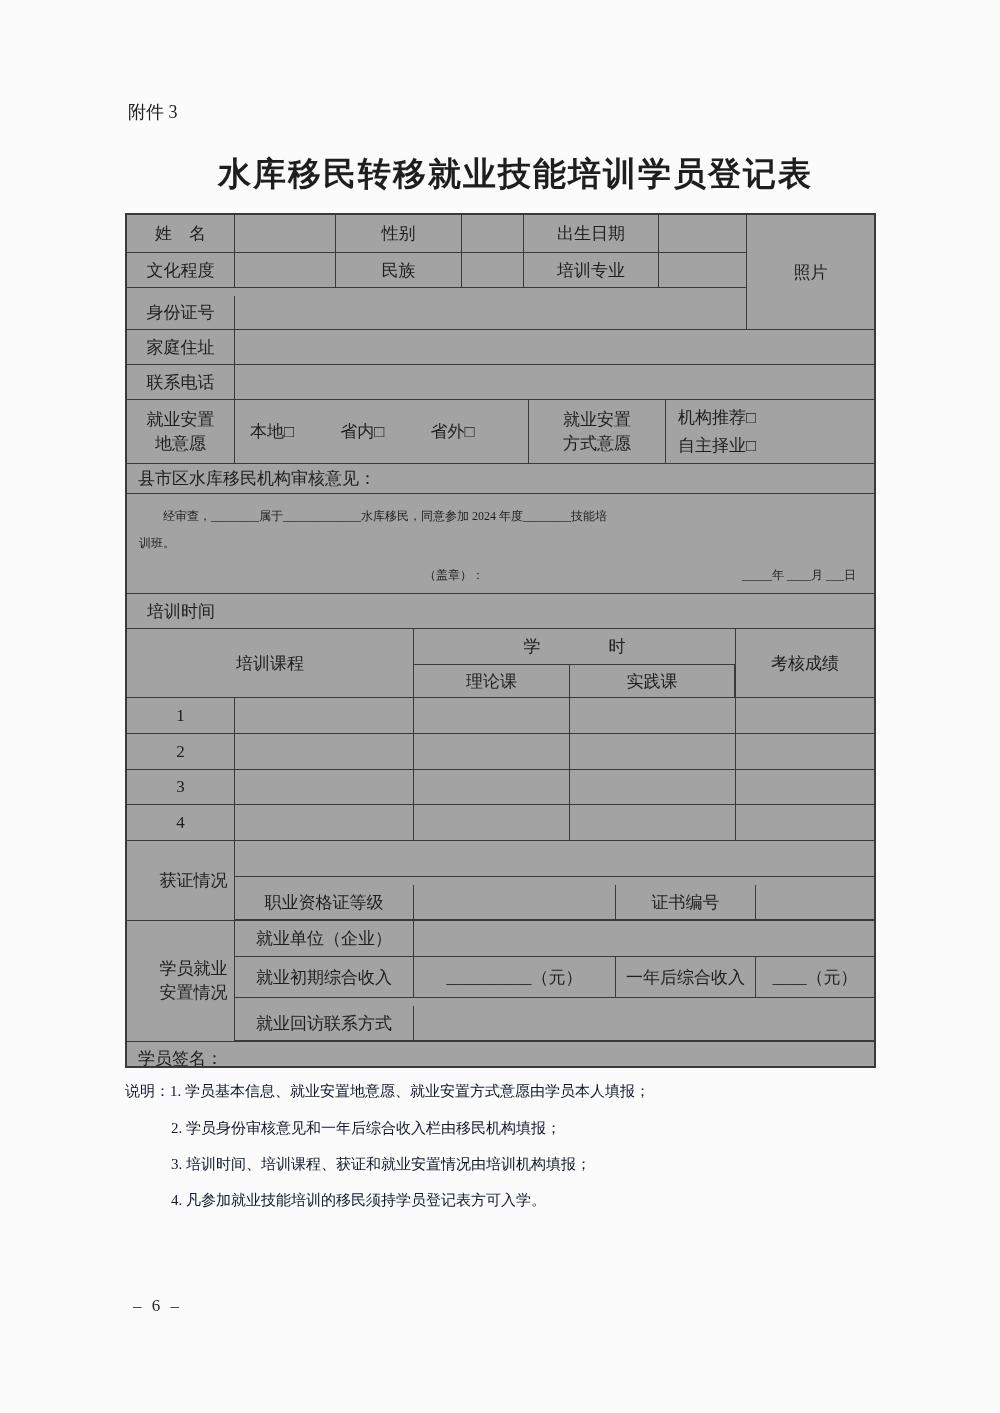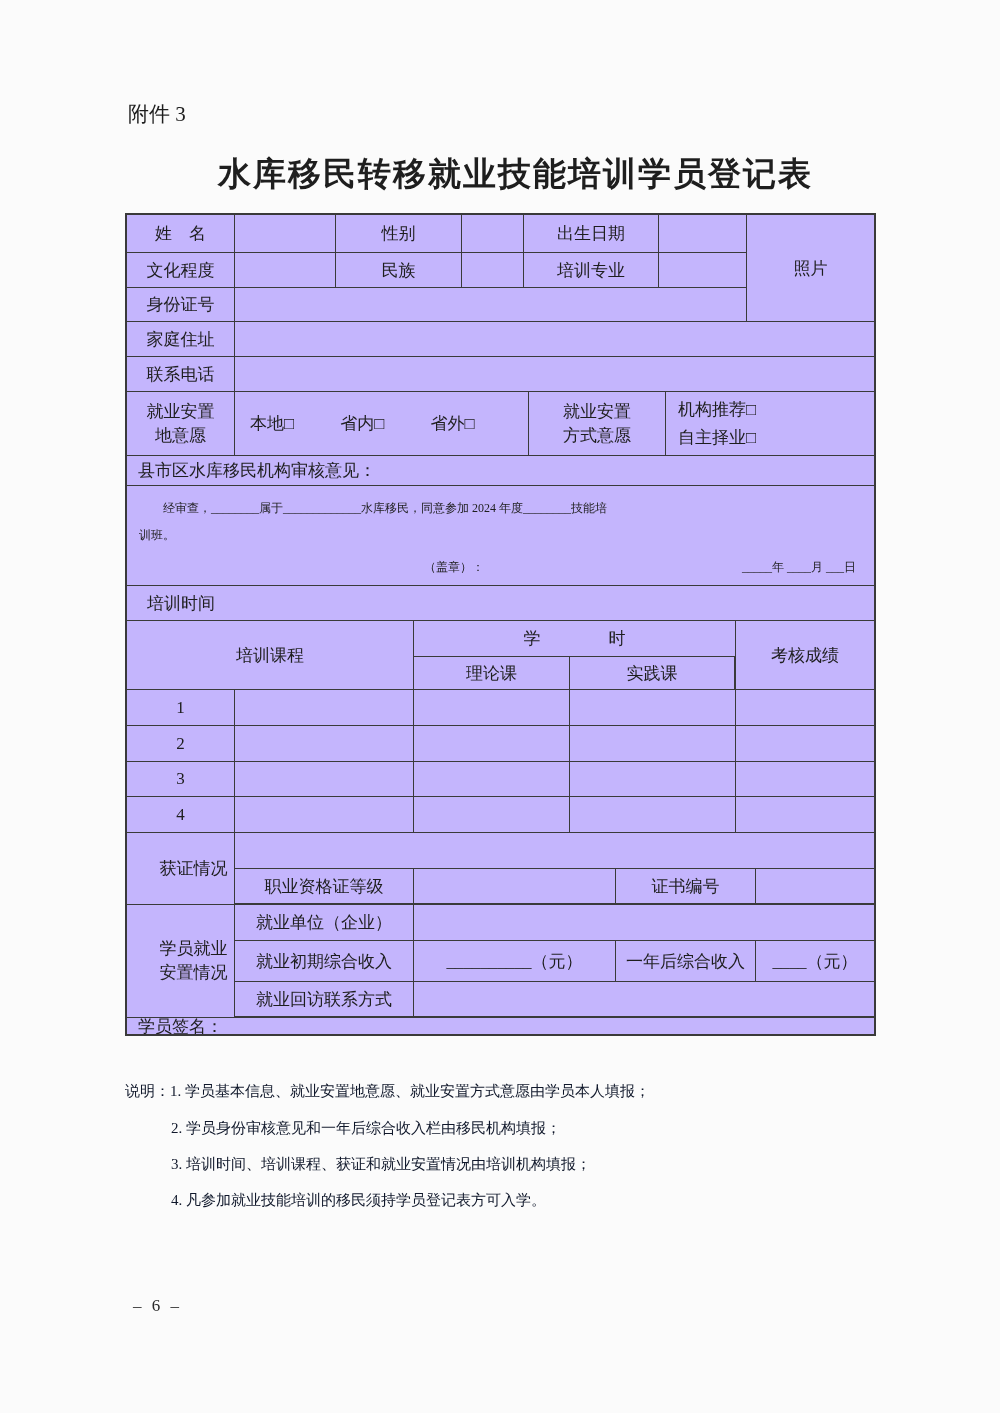--- a/index.html
+++ b/index.html
@@ -6,34 +6,34 @@
   html, body { width: 1000px; }
   body {
     height: 1413px;
     position: relative;
     background: #fbfbfb;
     color: #1e1e1e;
     font-family: "Liberation Serif", "DejaVu Serif", serif;
   }
   .attachment {
     position: absolute; left: 128px; top: 100px;
-    font-size: 21px;
+    font-size: 18px;
   }
   .title {
     position: absolute; left: 140px; top: 152px; width: 751px;
     text-align: center; font-size: 33px; font-weight: bold;
     letter-spacing: 2px; white-space: nowrap;
   }
   
   .tbl {
     position: absolute; left: 125px; top: 213px; width: 751px;
-    border: 2px solid #3a3a3a; background: #c4b5fd;
+    border: 2px solid #3a3a3a; background: #a3a3a3;
   }
   .row { display: flex; border-bottom: 1px solid #3a3a3a; }
-  .row.nobb, .nobb { border-bottom: none; }
+  .row.nobb, .nobb { border-bottom: none; margin-top: 8px; }
   .c {
     border-right: 1px solid #3a3a3a;
     display: flex; align-items: center; justify-content: center;
     font-size: 17px; overflow: hidden;
   }
   .row > .c:last-child, .rrow > .c:last-child { border-right: none; }
   .left { justify-content: flex-start; padding-left: 11px; }
   .col2 { flex-direction: column; line-height: 1.4; }
   .flex1 { flex: 1; }
   .w62{width:62px}.w101{width:101px}.w108{width:108px}.w126{width:126px}

